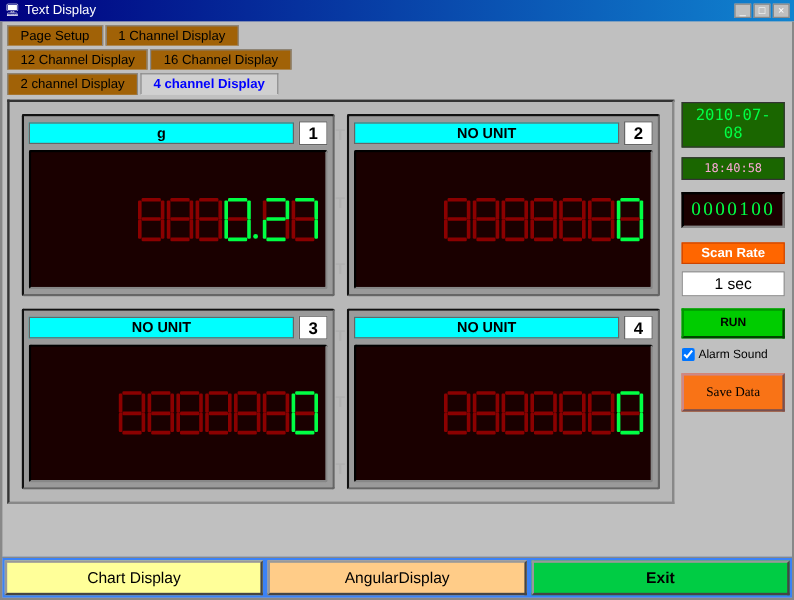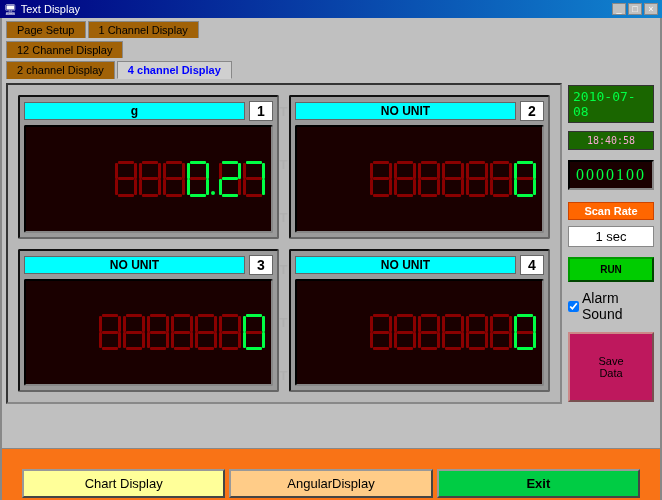--- a/index.html
+++ b/index.html
@@ -211,21 +211,21 @@
       flex-direction: column;
       gap: 6px;
       padding: 2px;
     }
 
     .date-display {
       background: #1a6600;
       color: #00ff44;
       font-family: monospace;
       font-size: 13px;
-      text-align: left;
+      text-align: center;
       padding: 3px 4px;
       border: 1px solid #333;
     }
 
     .time-display {
       background: #1a6600;
       color: #f9a8d4;
       font-family: monospace;
       font-size: 10px;
       text-align: center;
@@ -281,39 +281,40 @@
       display: flex;
       align-items: center;
       gap: 3px;
       margin-top: 2px;
     }
     .alarm-checkbox {
       width: 11px;
       height: 11px;
     }
     .alarm-label {
-      font-size: 14px;
+      font-size: 10px;
     }
 
     .save-button {
-      background: #be185d;
+      background: #f97316;
       border: 2px outset #cc8888;
-      padding: 21px;
+      padding: 8px;
       text-align: center;
       font-size: 11px;
       cursor: pointer;
       margin-top: 4px;
+      font-family: Liberation Serif, serif;
     }
 
     
     .bottom-bar {
       display: flex;
-      padding: 20px;
+      padding: 2px;
       gap: 4px;
-      background: #f97316;
+      background: #3b82f6;
       border-top: 1px solid #888;
       margin-top: 40px;
     }
 
     .bottom-btn {
       flex: 1;
       padding: 5px;
       text-align: center;
       font-size: 13px;
       cursor: pointer;
@@ -337,20 +338,21 @@
 </div>
 
 <div class="main-window">
 
   <div class="tab-row">
     <div class="tab">Page Setup</div>
     <div class="tab">1 Channel Display</div>
   </div>
   <div class="tab-row">
     <div class="tab">12 Channel Display</div>
+    <div class="tab">16 Channel Display</div>
   </div>
   <div class="tab-row">
     <div class="tab">2 channel Display</div>
     <div class="tab active">4 channel Display</div>
   </div>
 
   <div class="content-area">
 
     <div class="left-panel">
 

